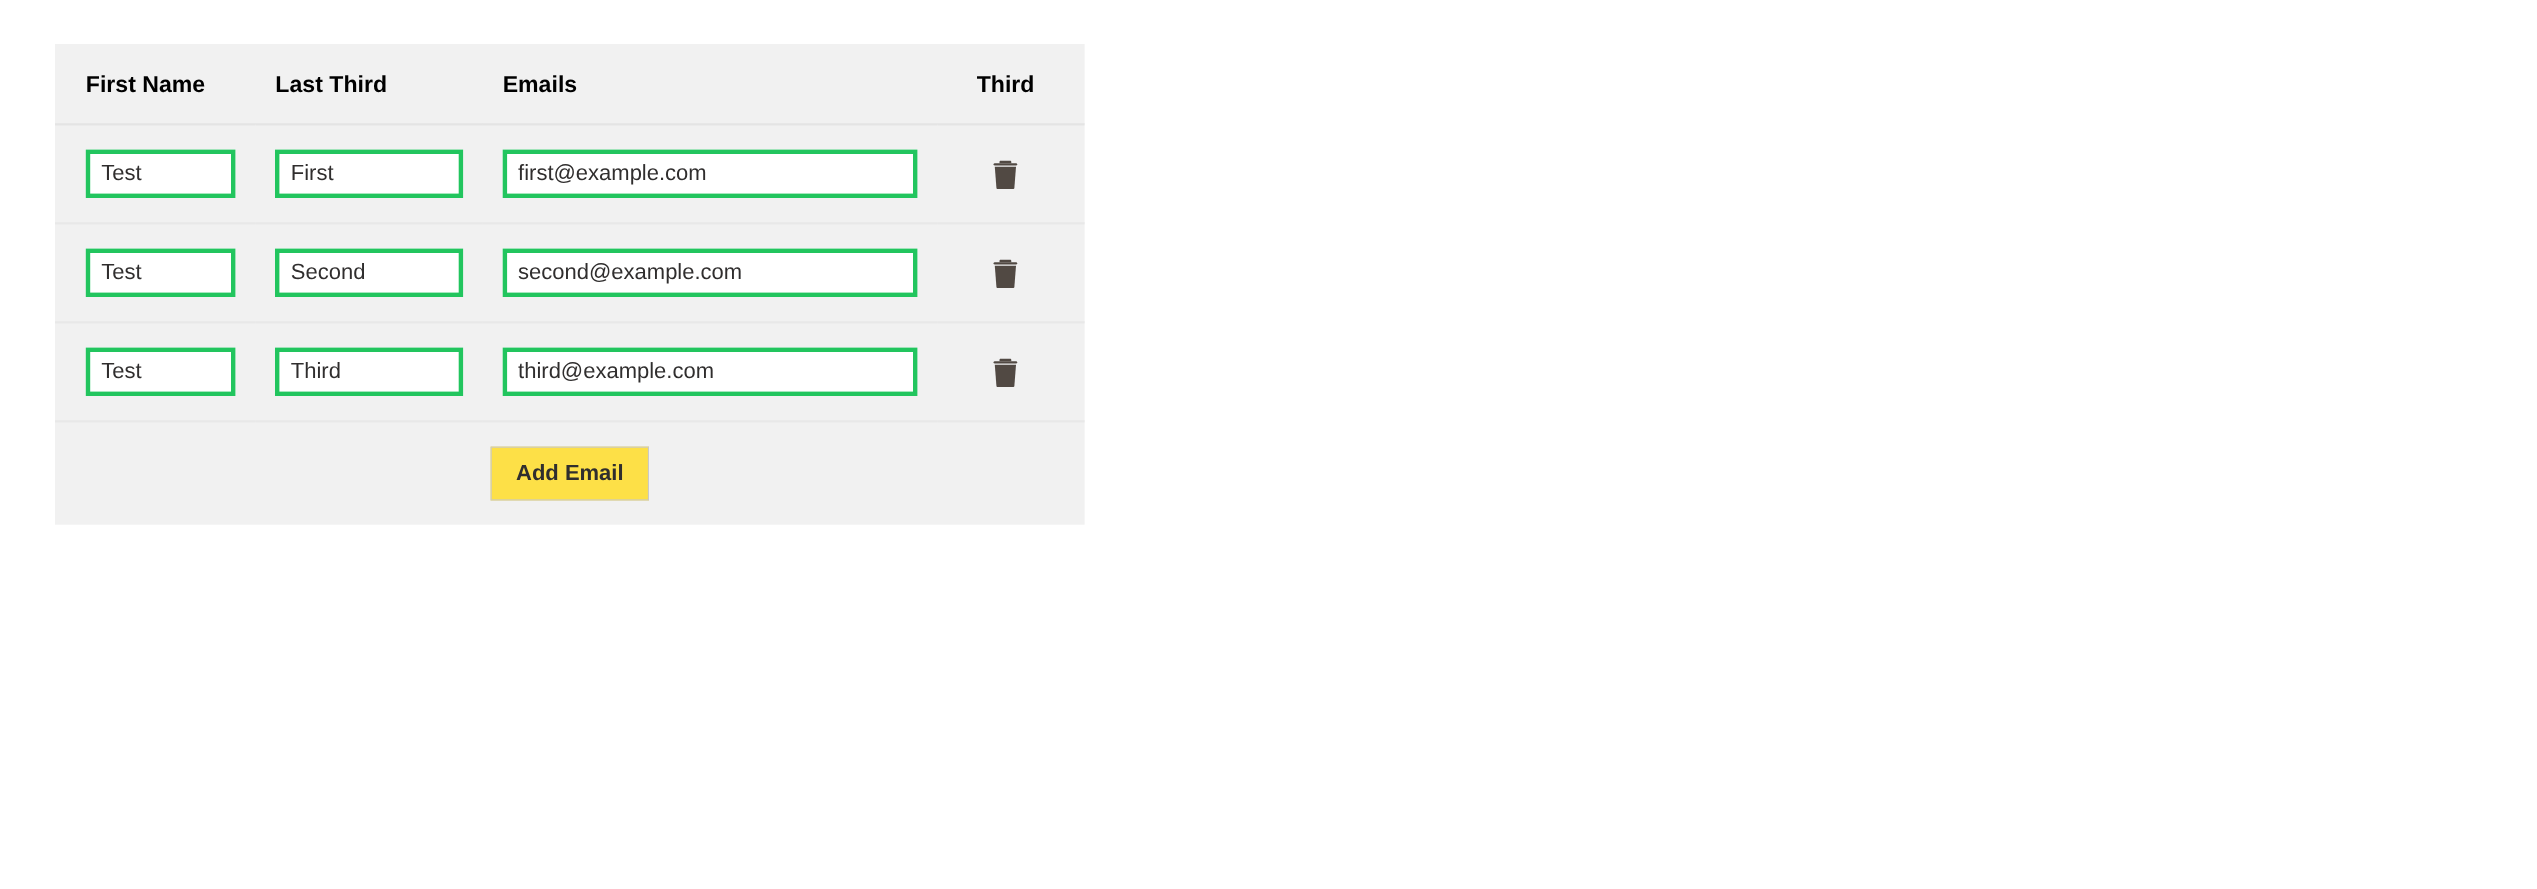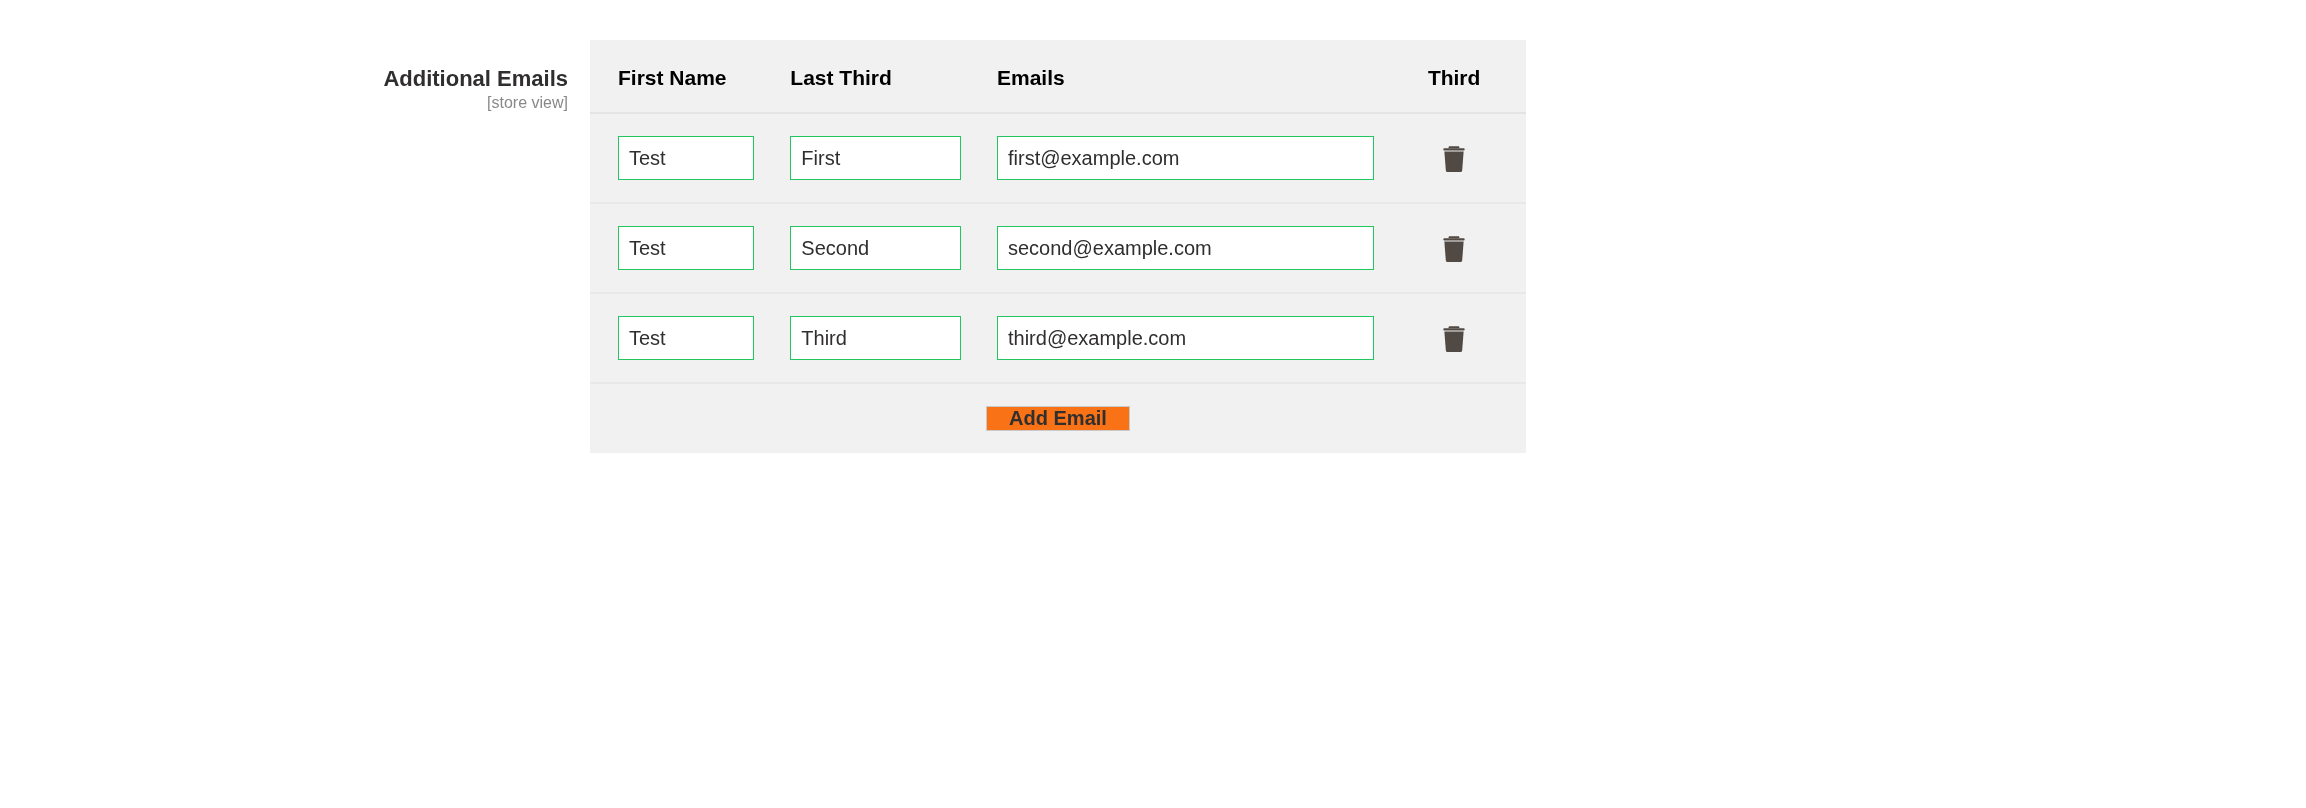--- a/index.html
+++ b/index.html
@@ -87,21 +87,21 @@
     padding: 22px 18px;
     border-top: 2px solid #e8e8e8;
     vertical-align: middle;
   }
   table.data-grid td:first-child { padding-left: 28px; }
   table.data-grid td:last-child { padding-right: 28px; text-align: center; }
   table.data-grid tbody tr:first-child td { border-top: none; }
   table.data-grid td input[type="text"] {
     width: 100%;
     height: 44px;
-    border: 1px solid #22c55e;
+    border: 4px solid #22c55e;
     padding: 0 10px;
     font-size: 20px;
     color: #302e2e;
     background: #fff;
   }
   .col-first { width: 150px; }
   .col-last  { width: 170px; }
   .col-email { width: 340px; }
   .col-action { width: 110px; }
 
@@ -114,39 +114,35 @@
     align-items: center;
     justify-content: center;
   }
   .trash-btn svg { width: 26px; height: 30px; }
 
   .footer-row td {
     border-top: 2px solid #e8e8e8;
     padding: 24px 28px;
   }
   .add-btn {
-    background: #f97316;
+    background: #fde047;
     border: 1px solid #c9c9c9;
     color: #302e2e;
     font-size: 20px;
     font-weight: 600;
-    padding: 0 22px;
+    padding: 12px 22px;
     cursor: pointer;
   }
 </style>
 </head>
 <body>
 
 <div class="wrap">
 
   <div class="field-row">
-    <div class="field-label">
-      <span class="label-main">Additional Emails</span>
-      <span class="label-scope">[store view]</span>
-    </div>
     <div class="field-content">
       <table class="data-grid">
         <thead>
           <tr>
             <th class="col-first">First Name</th>
             <th class="col-last">Last Third</th>
             <th class="col-email">Emails</th>
             <th class="col-action">Third</th>
           </tr>
         </thead>

